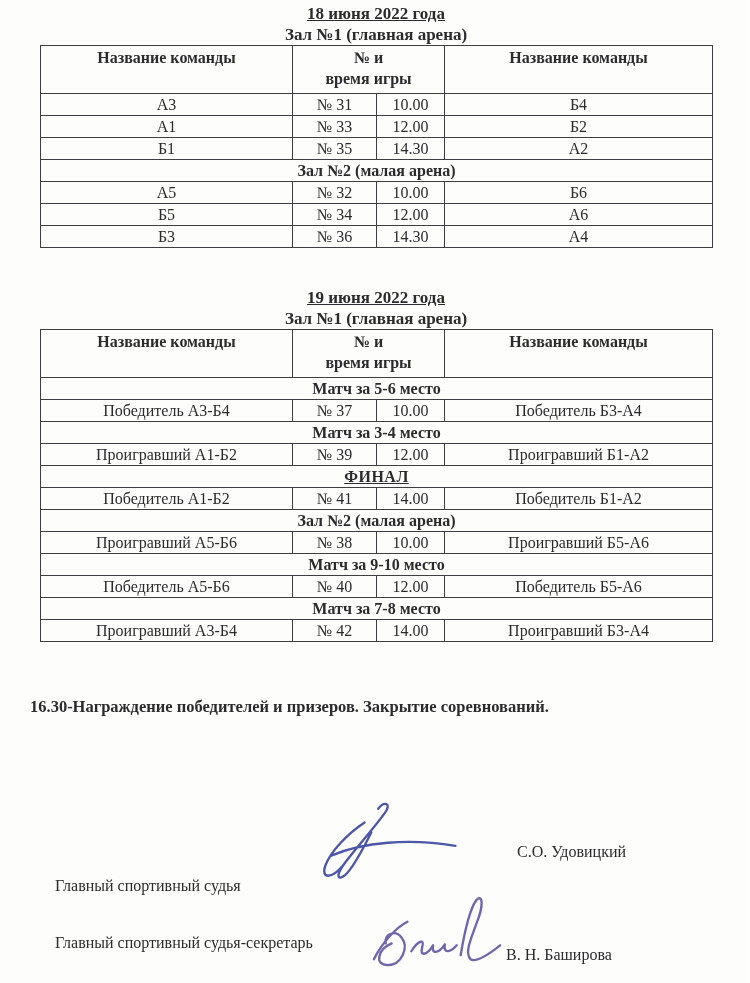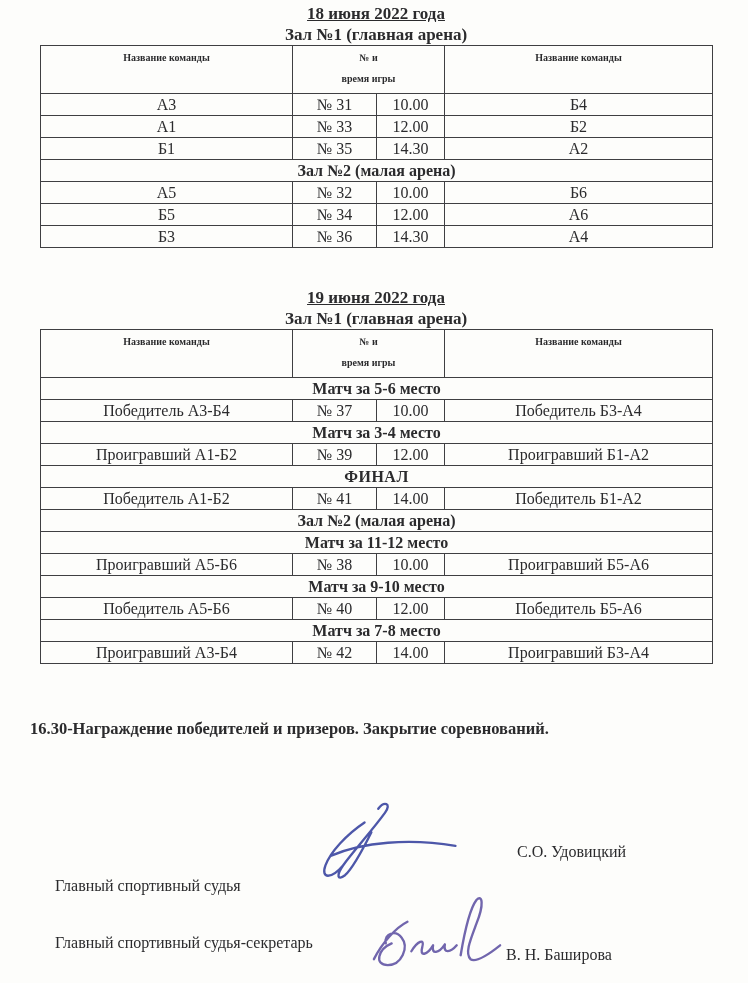--- a/index.html
+++ b/index.html
@@ -18,26 +18,26 @@
     border-collapse:collapse; table-layout:fixed;
     width:672px; margin-left:40px;
     font-size:16px;
   }
   table.sched td {
     border:1.6px solid #3f3f42; text-align:center;
     padding:0 2px; height:21px; line-height:20px; overflow:hidden;
     font-size:16px;
   }
   tr.hdr td {
-    font-weight:bold; font-size:10px; vertical-align:top;
+    font-weight:bold; font-size:16px; vertical-align:top;
     height:46px; line-height:21px; padding-top:1px;
   }
   td.banner { font-weight:bold; font-size:16.5px; }
   td.tall { height:66px; vertical-align:middle; }
-  td.final { font-size:17.5px; letter-spacing:.5px; }
+  td.final { font-size:17.5px; letter-spacing:.5px;text-decoration:underline; }
   .day2 { margin-top:36px; }
   .closing {
     margin-top:55px; text-align:left; font-weight:bold; font-size:16.5px;
     width:700px; margin-left:30px;
   }
   .footer-abs { position:absolute; font-size:16px; white-space:nowrap; }
   .sig-svg { position:absolute; }
   .sig-svg path { fill:none; stroke-width:2.4; stroke-linecap:round; stroke-linejoin:round; }
 </style>
 </head>
@@ -153,23 +153,20 @@
     <tr>
       <td>Победитель А1-Б2</td>
       <td>№ 41</td>
       <td>14.00</td>
       <td>Победитель Б1-А2</td>
     </tr>
     <tr>
       <td colspan="4" class="banner">Зал №2 (малая арена)</td>
     </tr>
     <tr>
-      <td colspan="4" class="banner">Матч за 11-12 место</td>
-    </tr>
-    <tr>
       <td>Проигравший А5-Б6</td>
       <td>№ 38</td>
       <td>10.00</td>
       <td>Проигравший Б5-А6</td>
     </tr>
     <tr>
       <td colspan="4" class="banner">Матч за 9-10 место</td>
     </tr>
     <tr>
       <td>Победитель А5-Б6</td>

